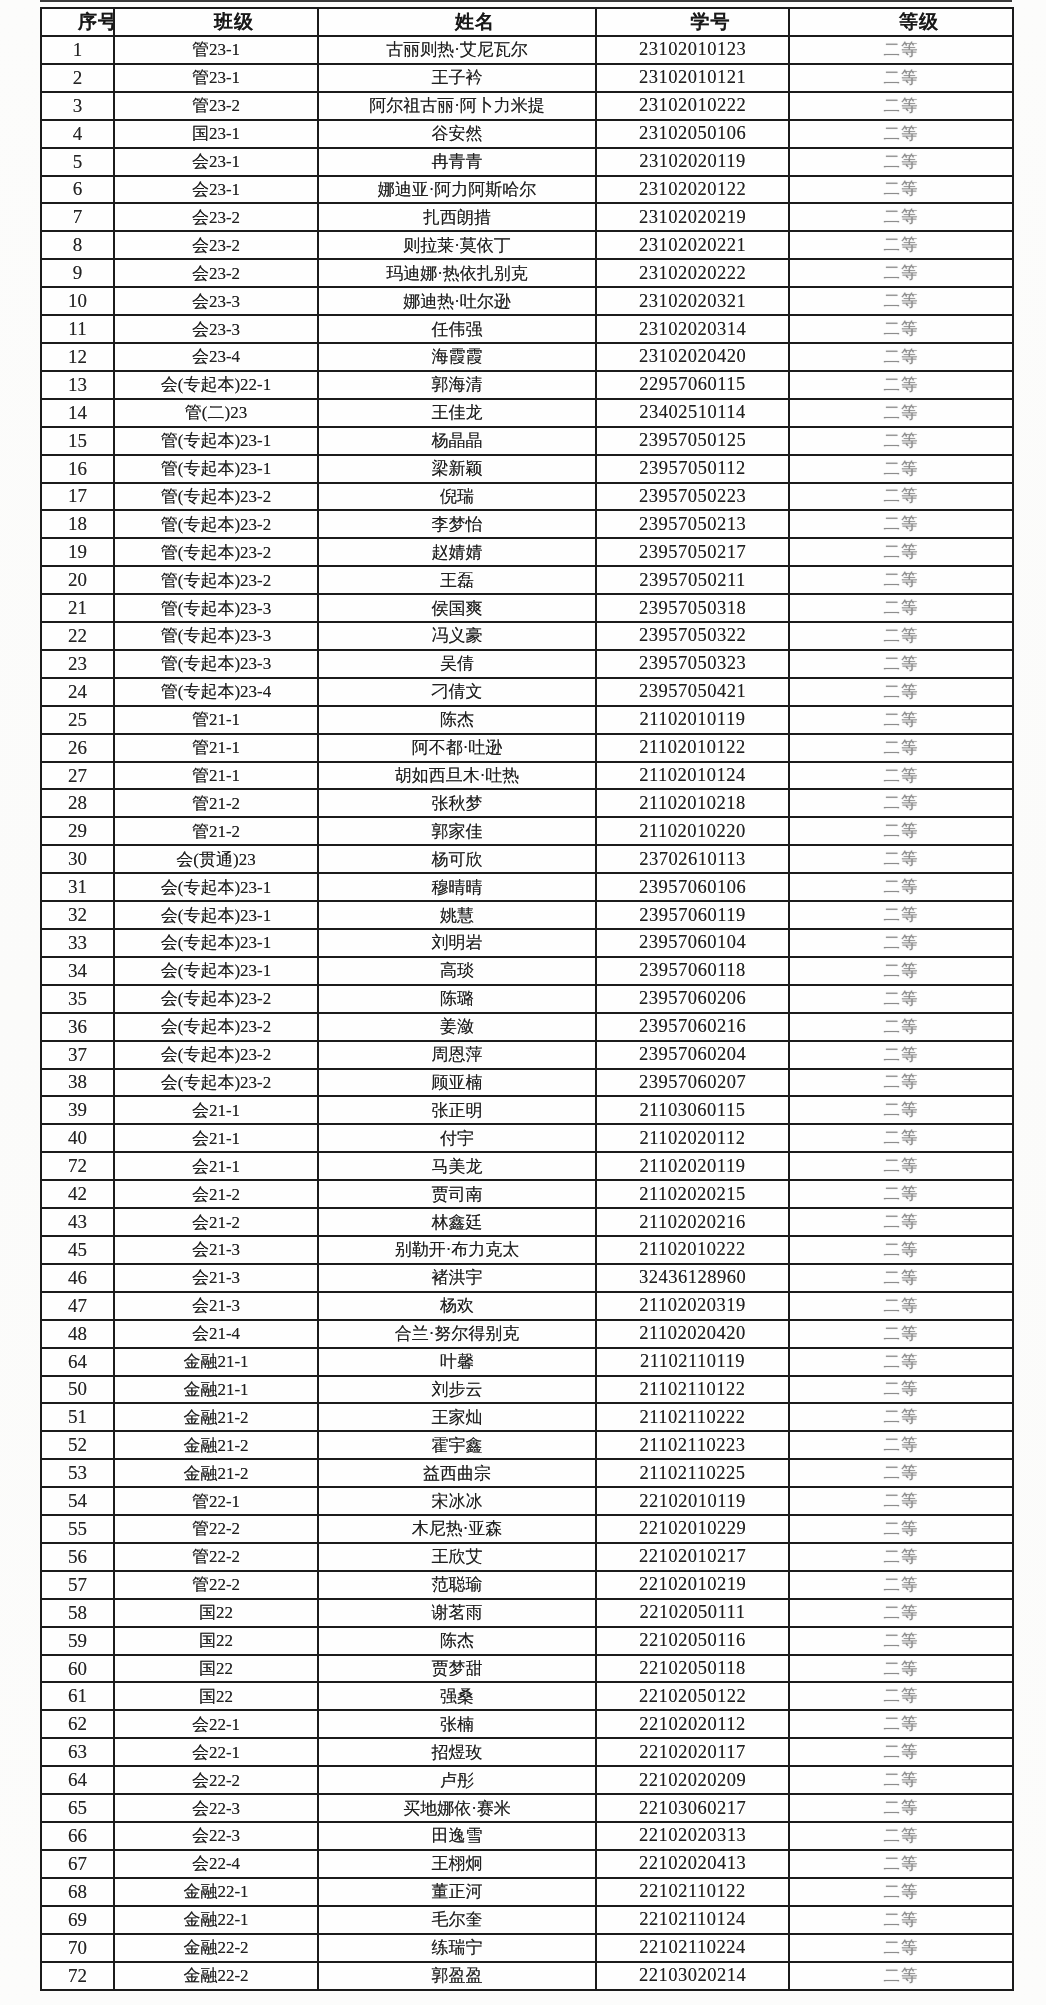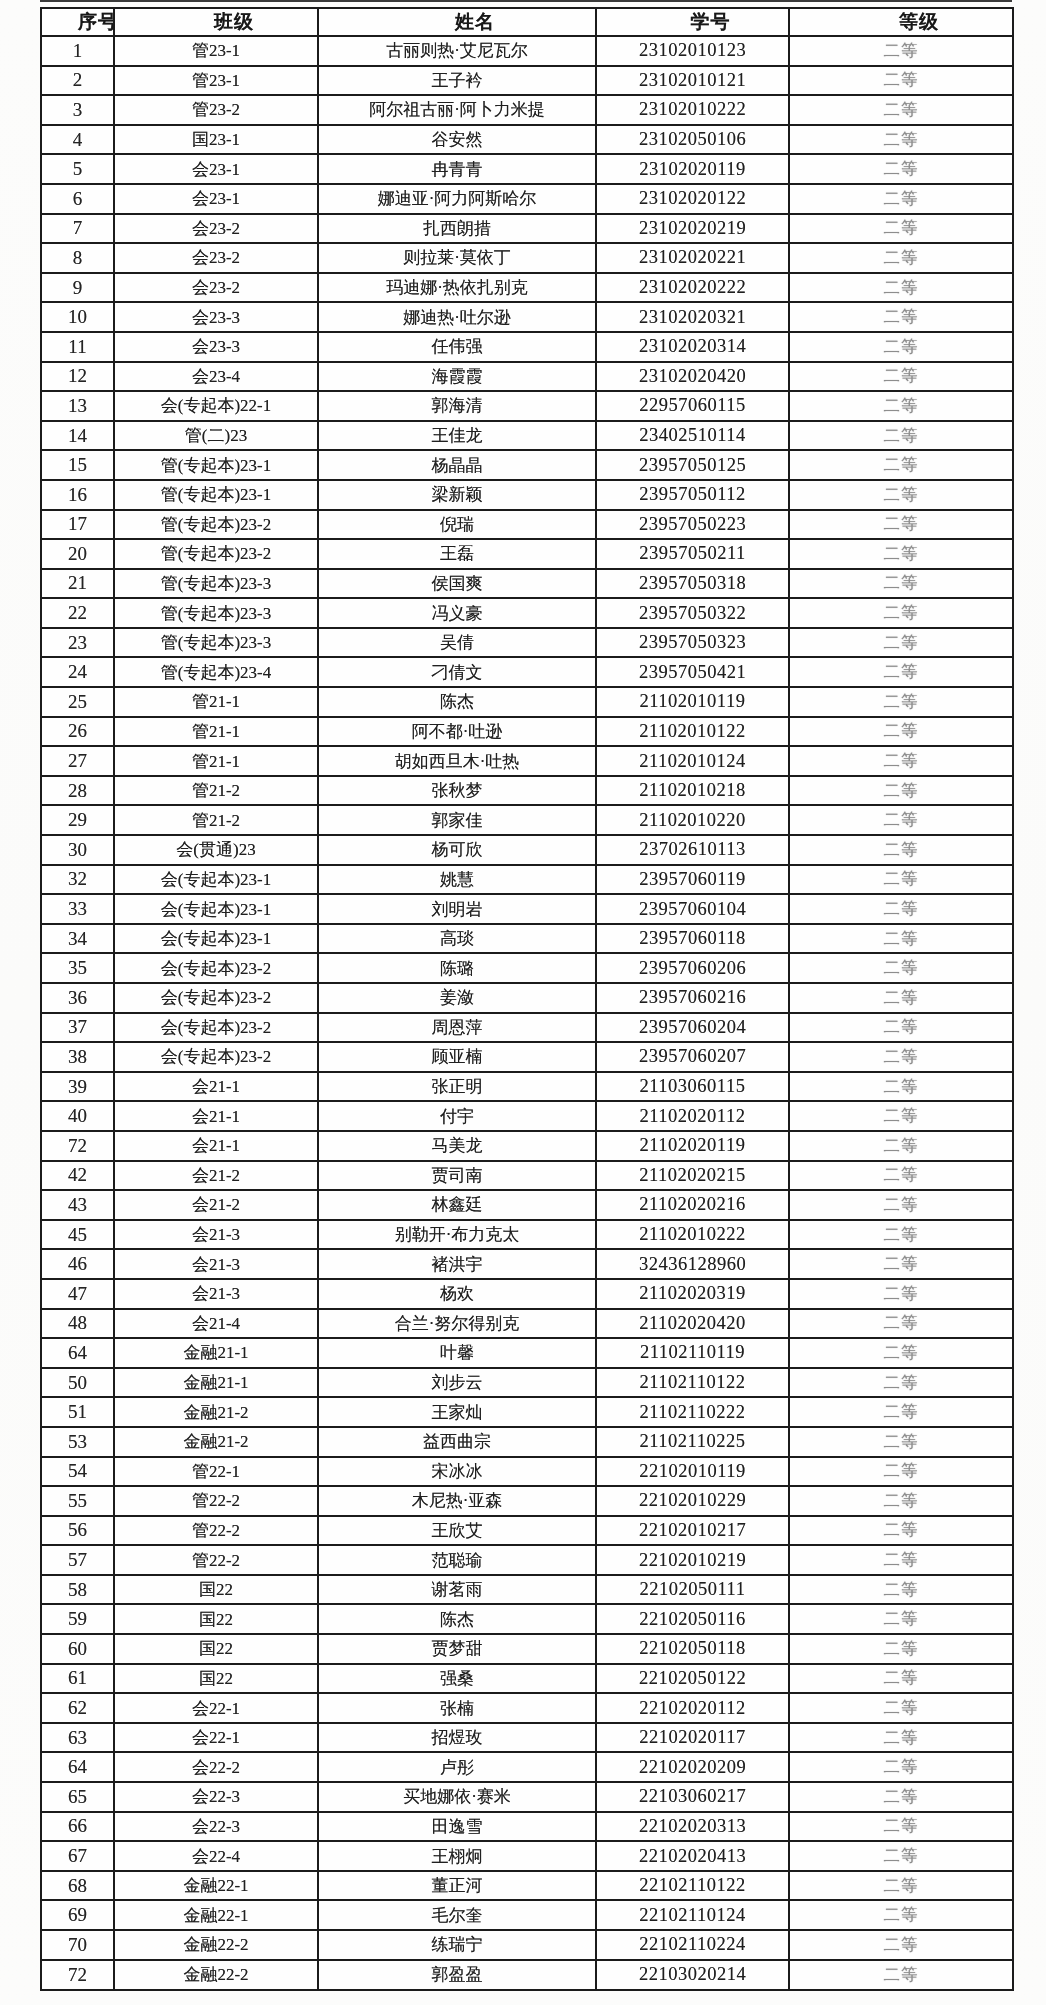--- a/index.html
+++ b/index.html
@@ -236,21 +236,35 @@
     </tr>
 
     <tr>
       <td class="cell-no">17</td>
       <td class="cell-class">管(专起本)23-2</td>
       <td class="cell-name">倪瑞</td>
       <td class="cell-id">23957050223</td>
       <td class="cell-grade">二等</td>
     </tr>
 
-
+    <tr>
+      <td class="cell-no">18</td>
+      <td class="cell-class">管(专起本)23-2</td>
+      <td class="cell-name">李梦怡</td>
+      <td class="cell-id">23957050213</td>
+      <td class="cell-grade">二等</td>
+    </tr>
+
+    <tr>
+      <td class="cell-no">19</td>
+      <td class="cell-class">管(专起本)23-2</td>
+      <td class="cell-name">赵婧婧</td>
+      <td class="cell-id">23957050217</td>
+      <td class="cell-grade">二等</td>
+    </tr>
 
     <tr>
       <td class="cell-no">20</td>
       <td class="cell-class">管(专起本)23-2</td>
       <td class="cell-name">王磊</td>
       <td class="cell-id">23957050211</td>
       <td class="cell-grade">二等</td>
     </tr>
 
     <tr>
@@ -326,20 +340,27 @@
     </tr>
 
     <tr>
       <td class="cell-no">30</td>
       <td class="cell-class">会(贯通)23</td>
       <td class="cell-name">杨可欣</td>
       <td class="cell-id">23702610113</td>
       <td class="cell-grade">二等</td>
     </tr>
 
+    <tr>
+      <td class="cell-no">31</td>
+      <td class="cell-class">会(专起本)23-1</td>
+      <td class="cell-name">穆晴晴</td>
+      <td class="cell-id">23957060106</td>
+      <td class="cell-grade">二等</td>
+    </tr>
 
     <tr>
       <td class="cell-no">32</td>
       <td class="cell-class">会(专起本)23-1</td>
       <td class="cell-name">姚慧</td>
       <td class="cell-id">23957060119</td>
       <td class="cell-grade">二等</td>
     </tr>
 
     <tr>
@@ -480,20 +501,27 @@
     </tr>
 
     <tr>
       <td class="cell-no">51</td>
       <td class="cell-class">金融21-2</td>
       <td class="cell-name">王家灿</td>
       <td class="cell-id">21102110222</td>
       <td class="cell-grade">二等</td>
     </tr>
 
+    <tr>
+      <td class="cell-no">52</td>
+      <td class="cell-class">金融21-2</td>
+      <td class="cell-name">霍宇鑫</td>
+      <td class="cell-id">21102110223</td>
+      <td class="cell-grade">二等</td>
+    </tr>
 
     <tr>
       <td class="cell-no">53</td>
       <td class="cell-class">金融21-2</td>
       <td class="cell-name">益西曲宗</td>
       <td class="cell-id">21102110225</td>
       <td class="cell-grade">二等</td>
     </tr>
 
     <tr>

